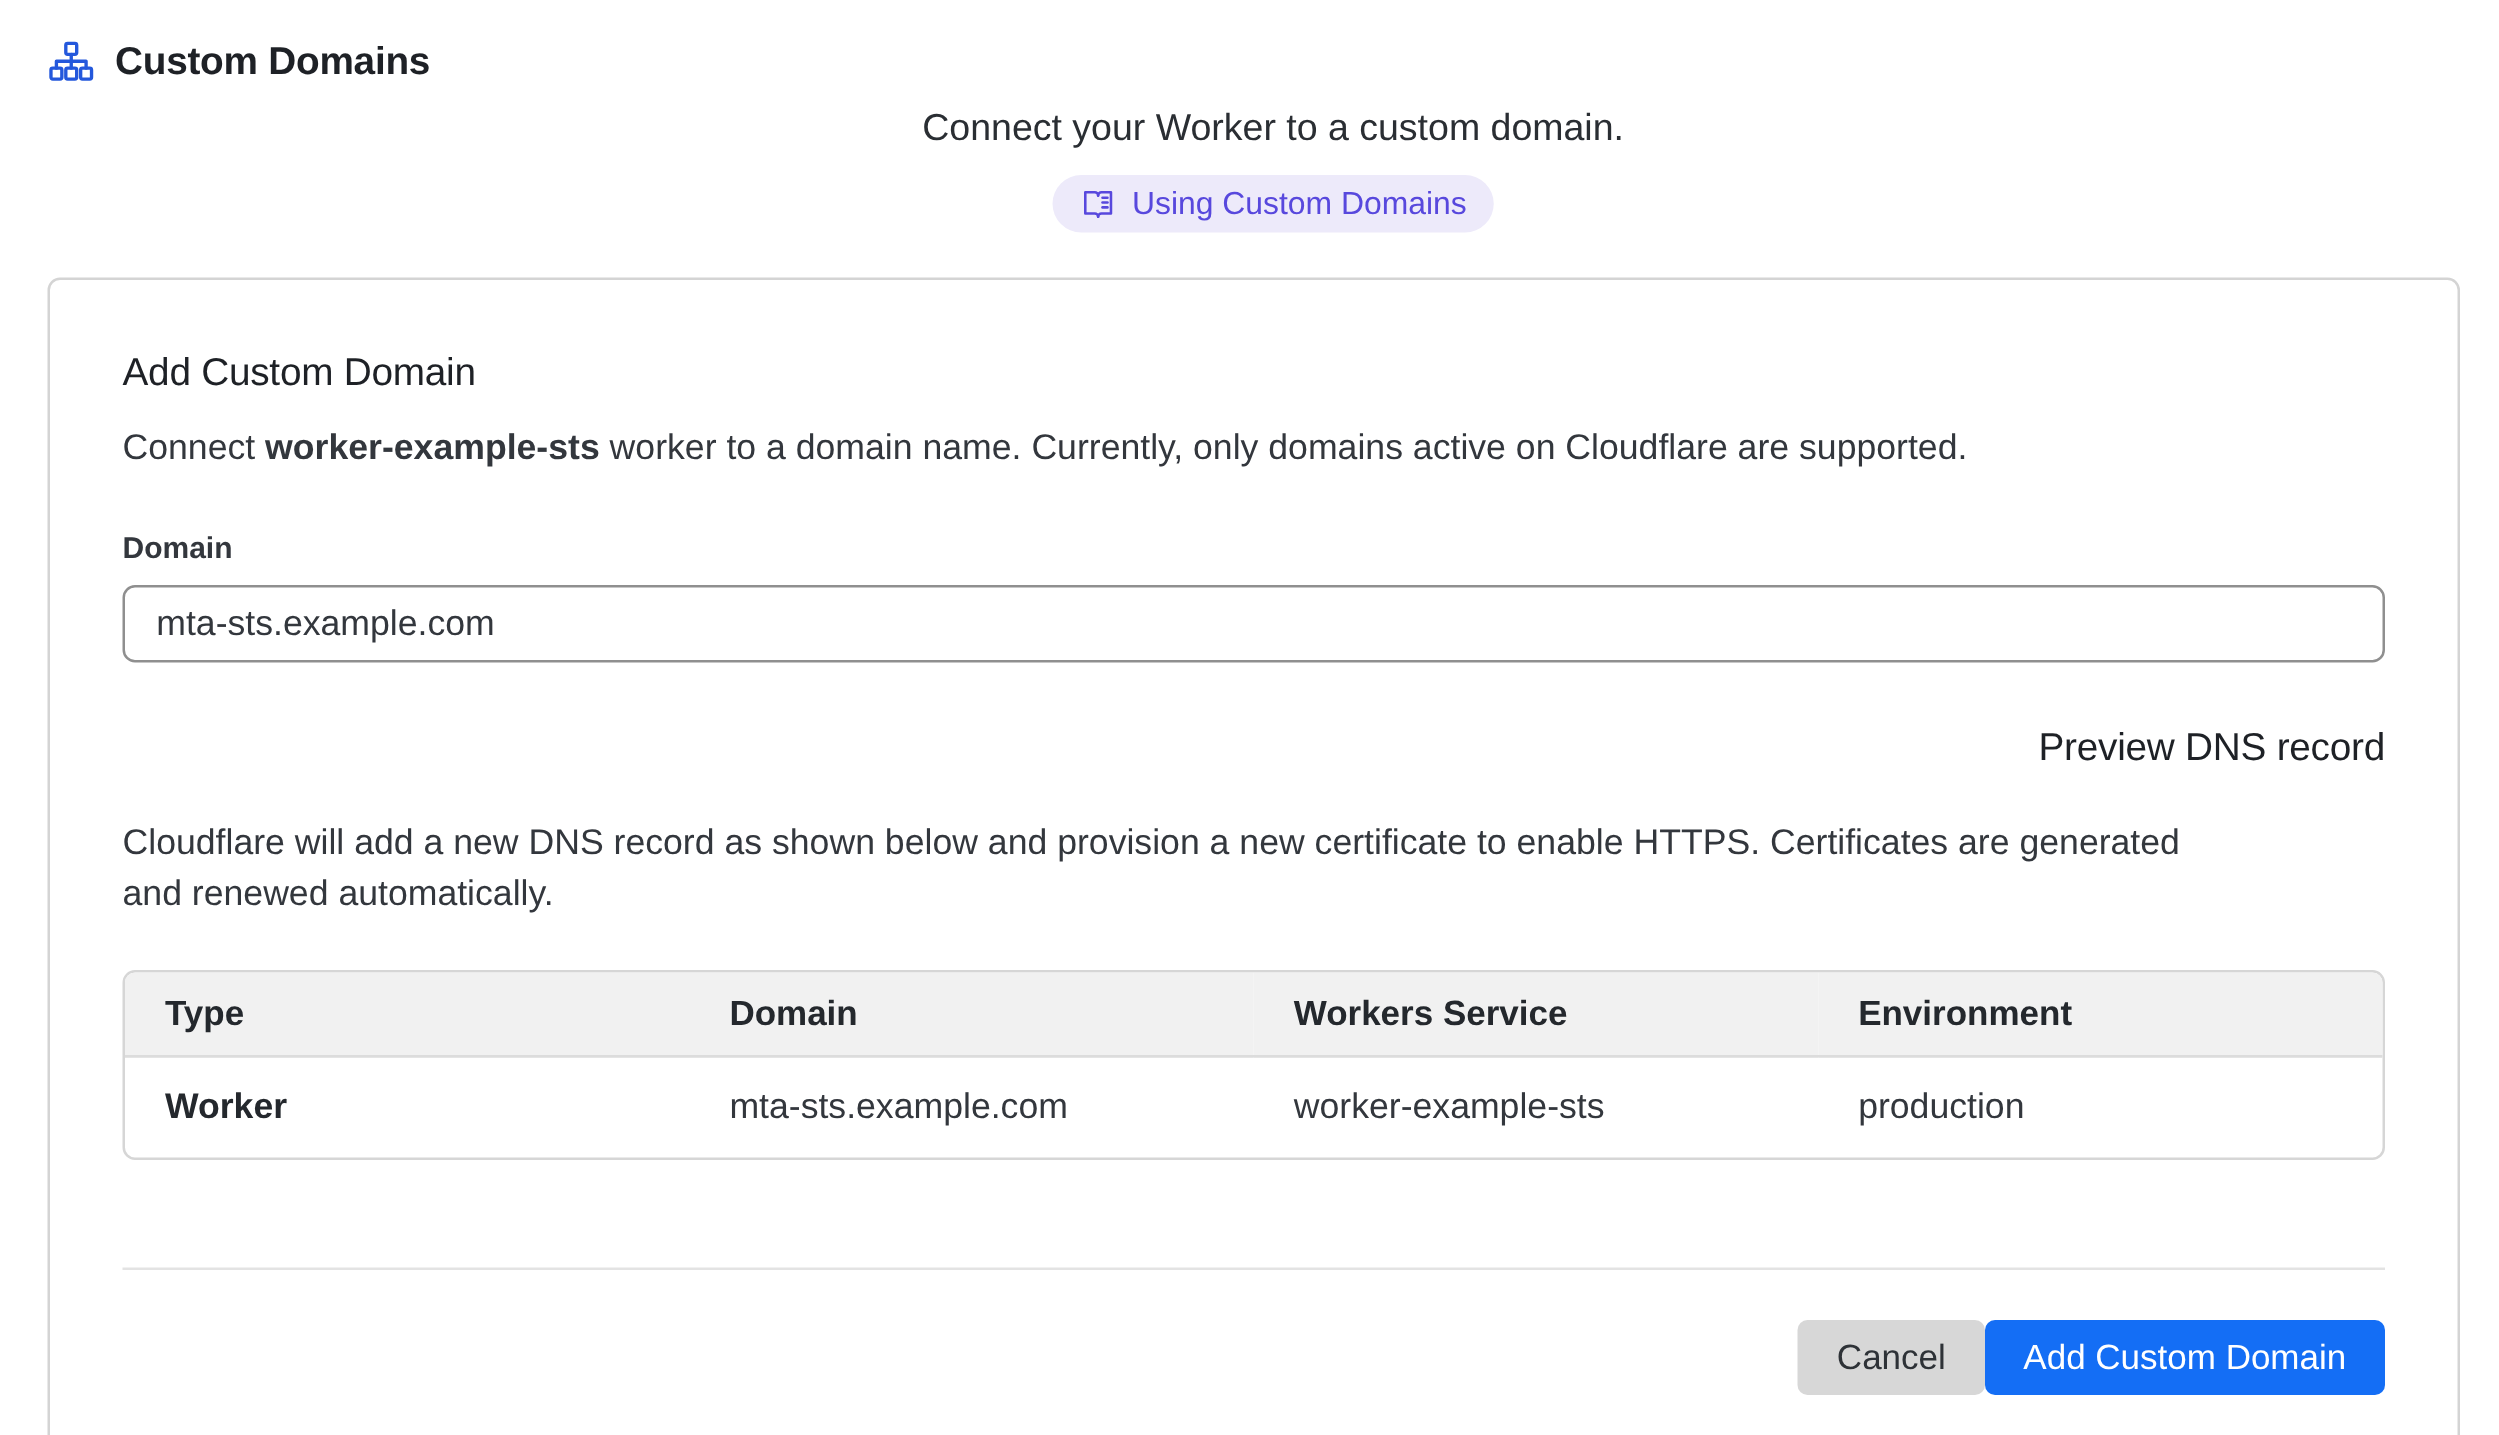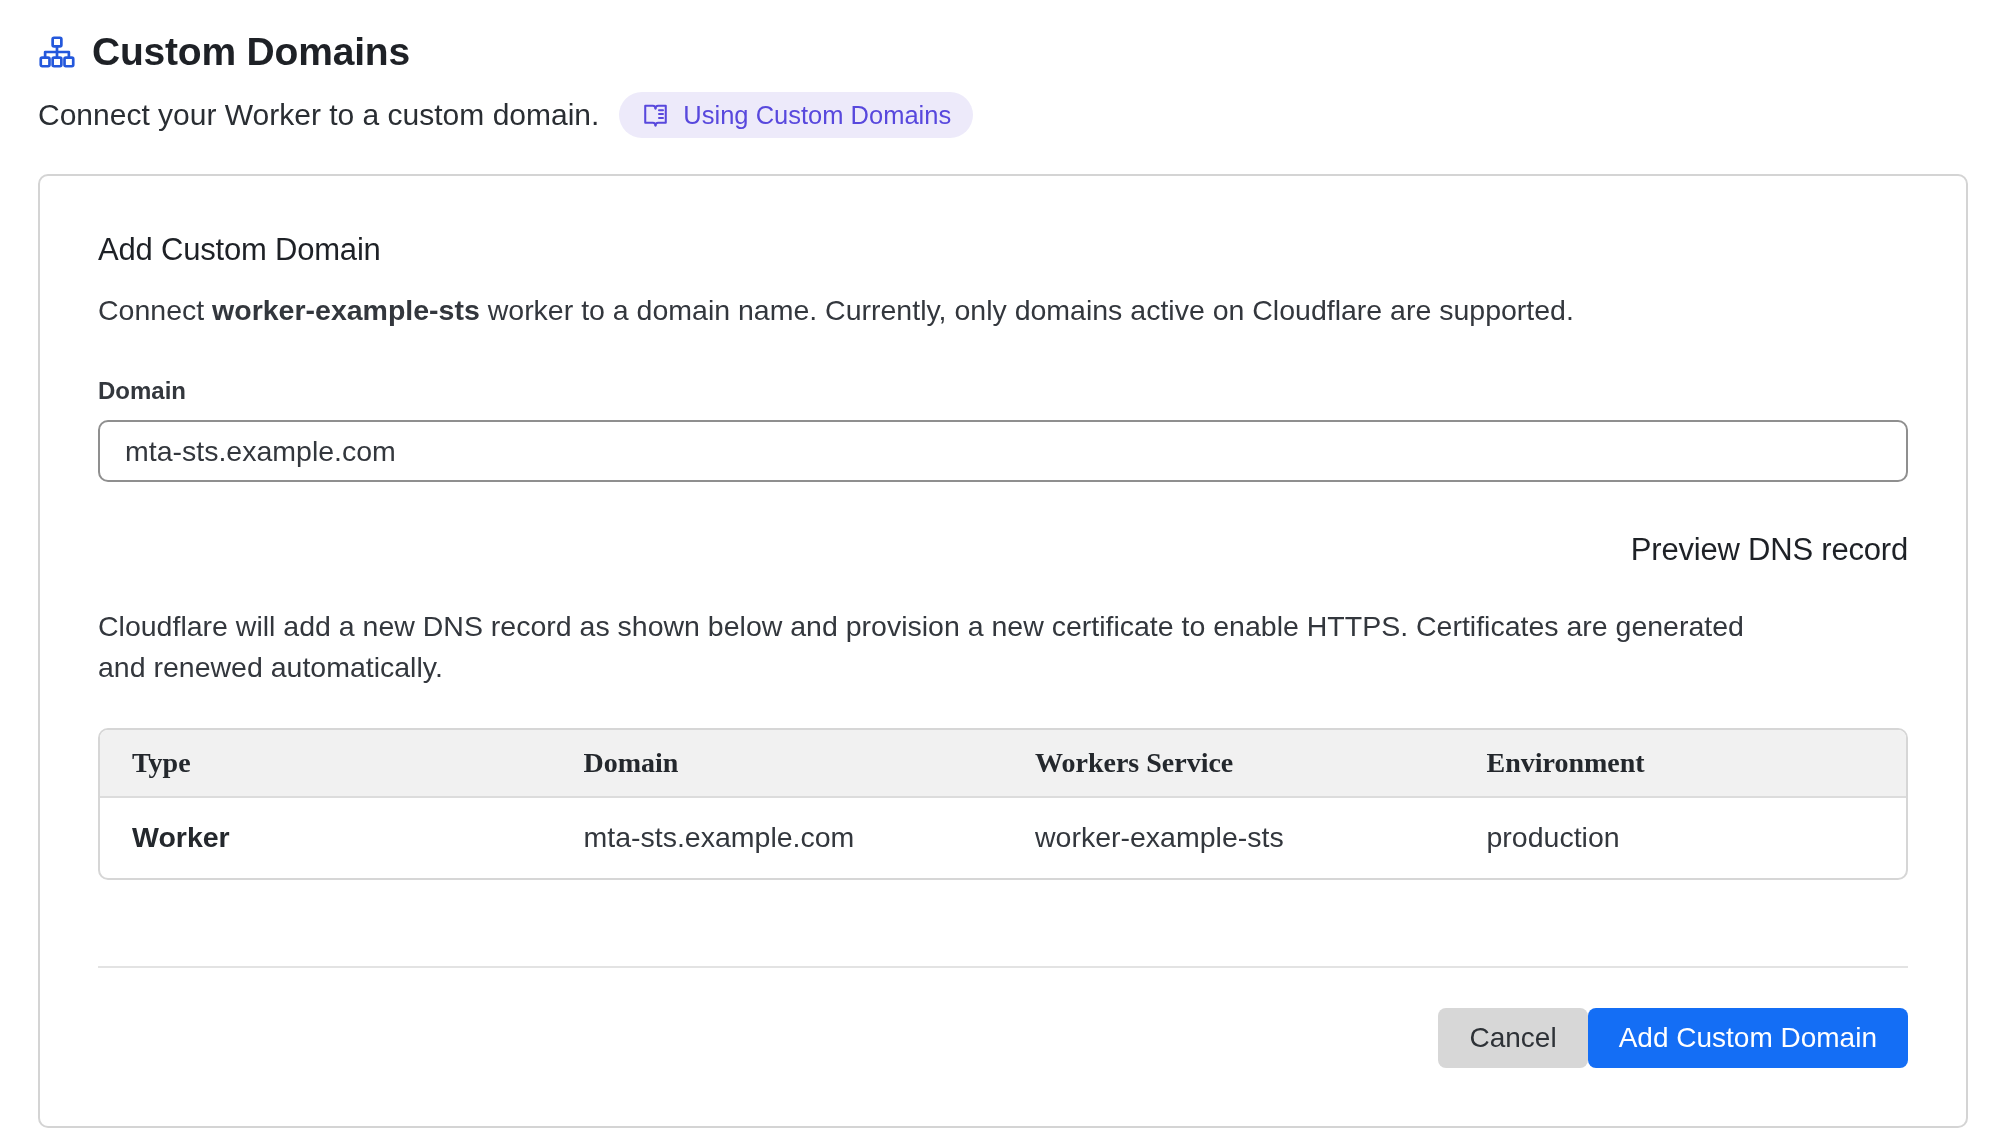--- a/index.html
+++ b/index.html
@@ -15,31 +15,32 @@
   
   .page-header {
     display: flex;
     align-items: center;
     gap: 16px;
     padding: 30px 0 0 38px;
   }
   .icon-box { display: inline-flex; }
   .icon-box svg { display: block; }
   .page-title {
-    font-size: 39px;
+    font-size: 31px;
     font-weight: 700;
     color: #1e2126;
     letter-spacing: -0.2px;
   }
 
   .page-sub {
     display: flex;
     align-items: center;
     gap: 20px;
     padding: 18px 0 0 38px;
+    flex-direction: column;
   }
   .subtitle { font-size: 30px; color: #2a2e33; }
   .doc-badge {
     display: inline-flex;
     align-items: center;
     gap: 13px;
     background: #edeafa;
     color: #5848dd;
     border-radius: 24px;
     height: 46px;
@@ -116,21 +117,20 @@
   }
   .dns-table th {
     width: 25%;
     background: #f1f1f1;
     text-align: left;
     font-size: 28px;
     font-weight: 700;
     color: #24282d;
     padding: 17px 20px 17px 32px;
     border-bottom: 2px solid #dcdcdc;
-    font-family: Liberation Serif, serif;
   }
   .dns-table td {
     width: 25%;
     font-size: 28.5px;
     color: #33373d;
     padding: 23px 20px 24px 32px;
   }
   .dns-table td.cell-type { font-weight: 700; color: #24282d; }
 
   

